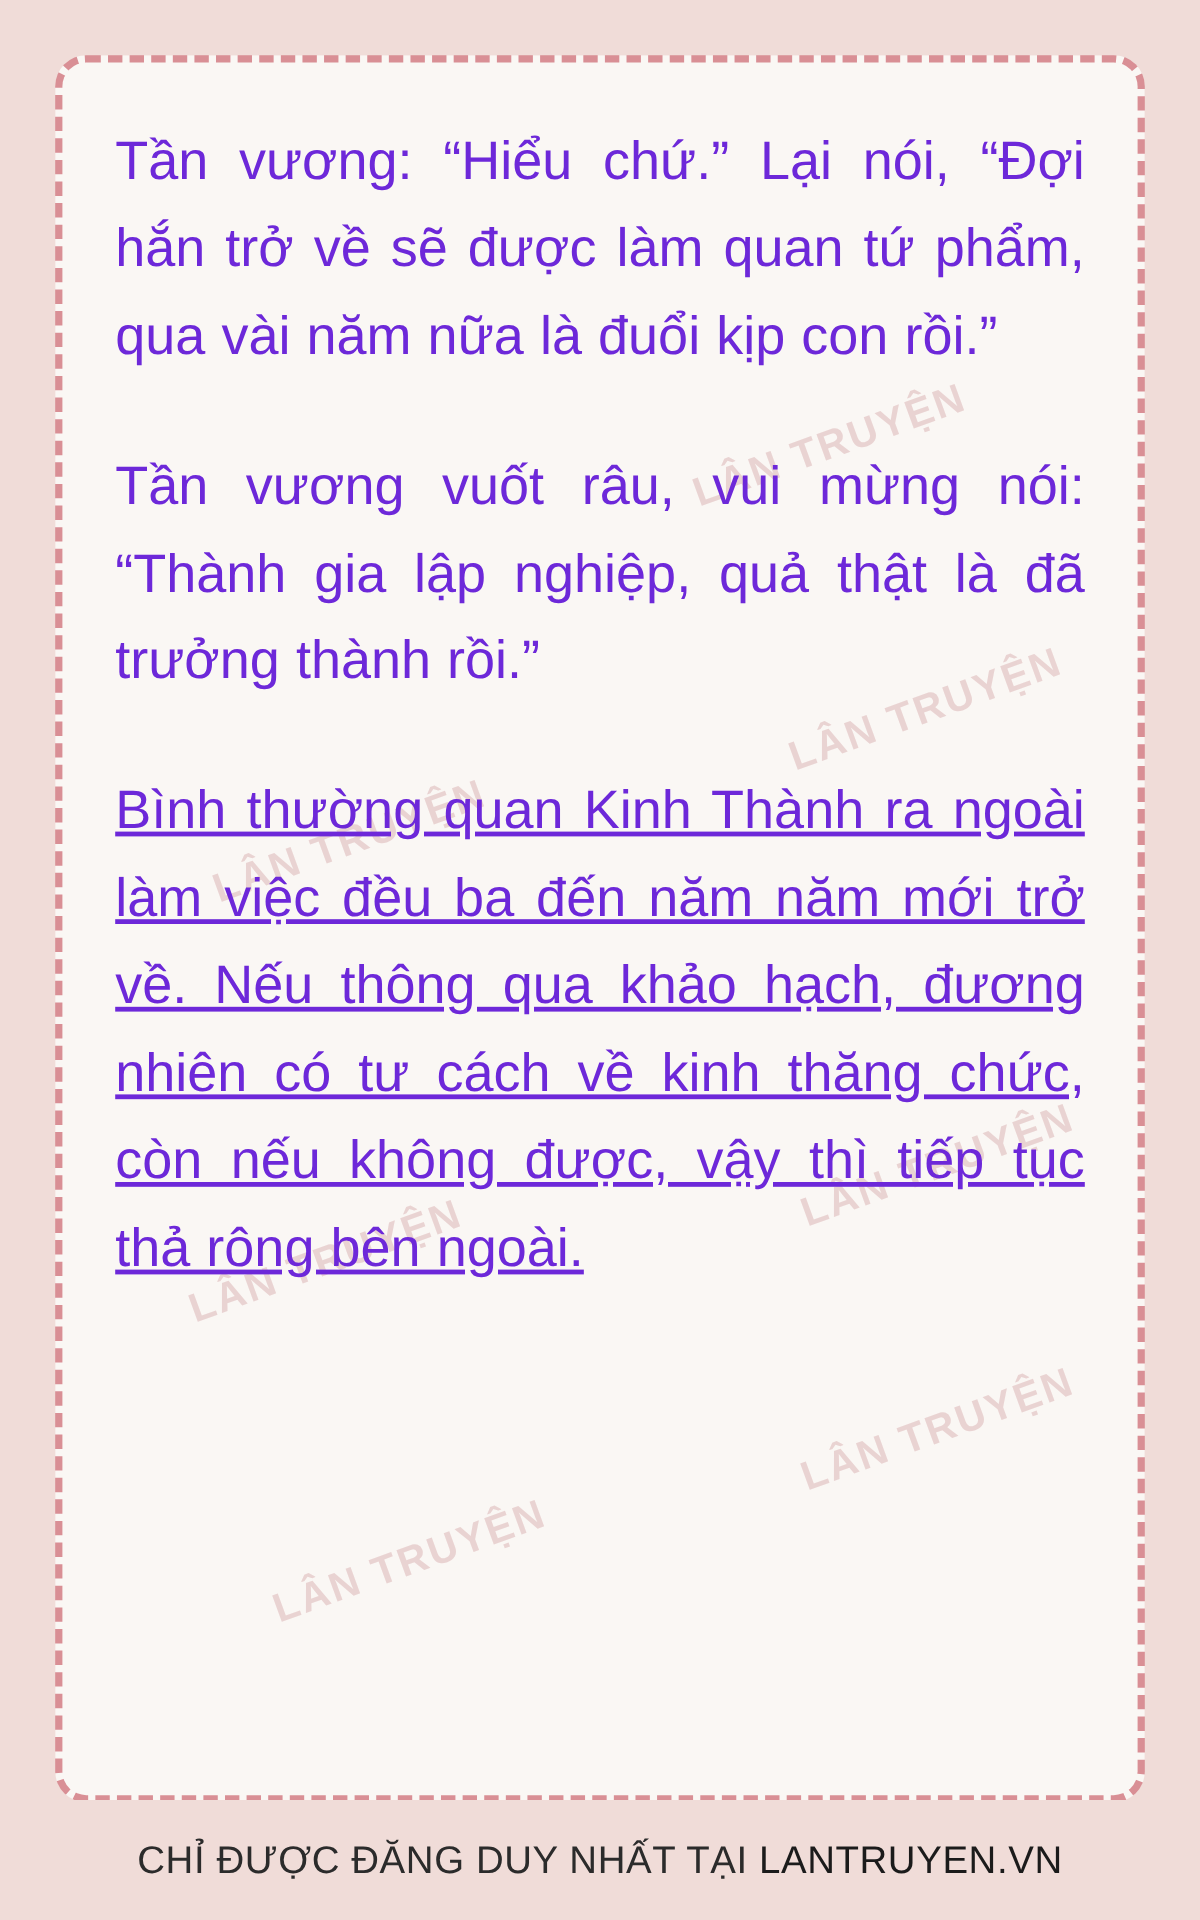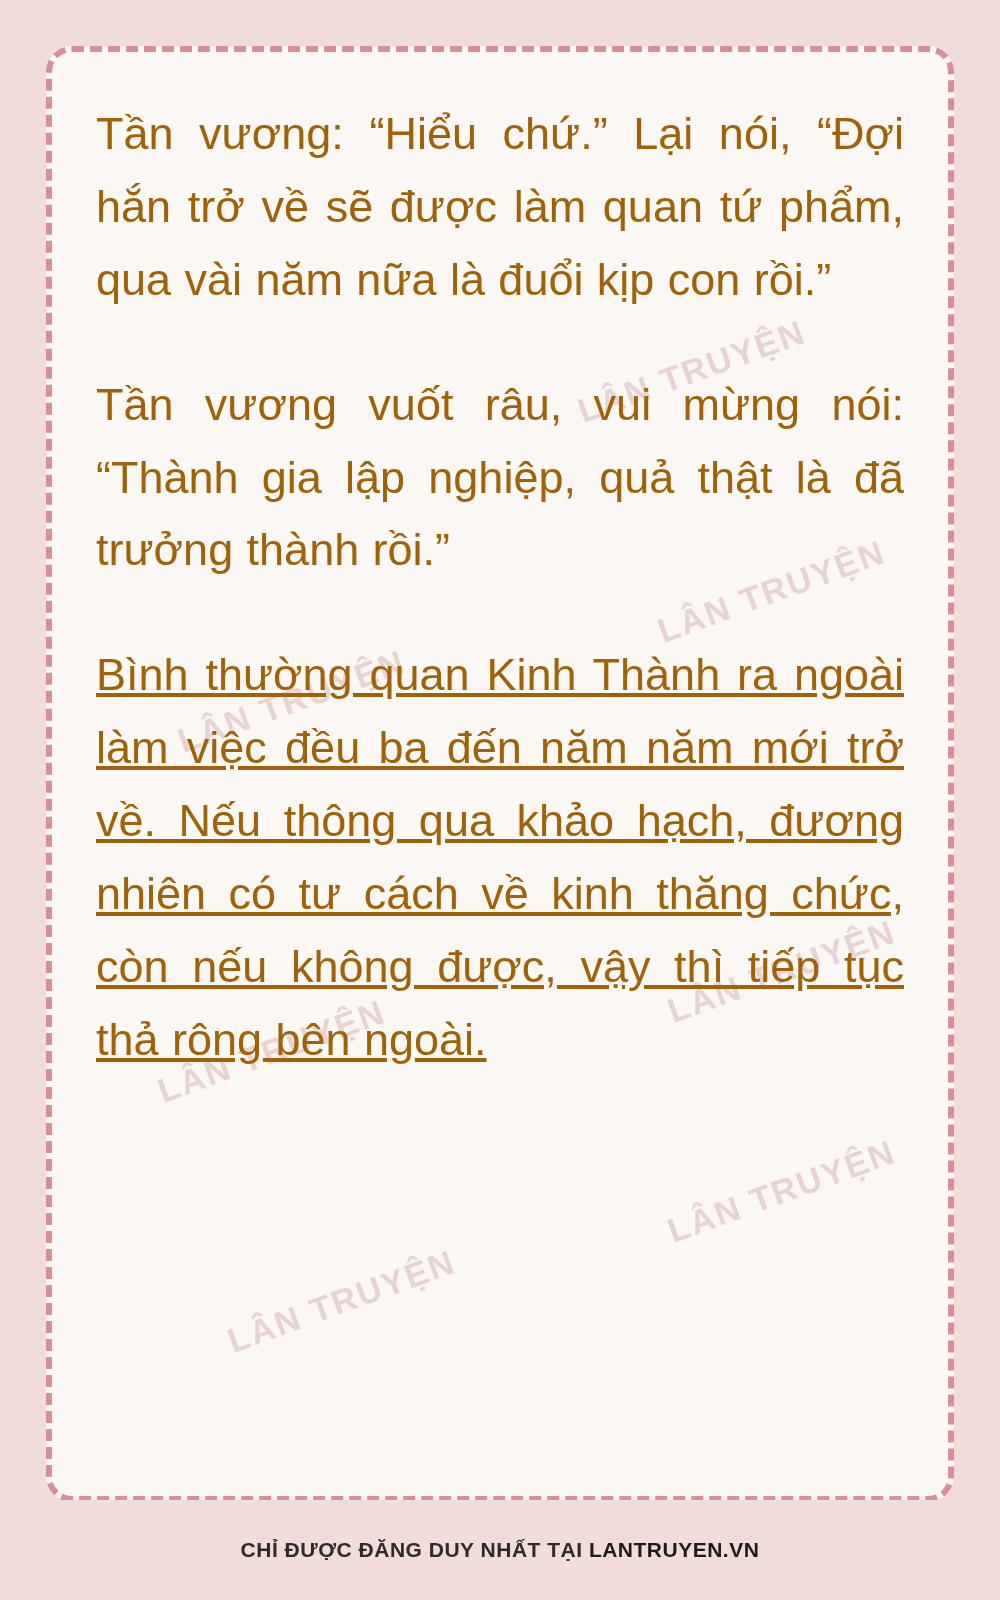--- a/index.html
+++ b/index.html
@@ -36,21 +36,21 @@
     border-radius: 26px;
     padding: 46px 44px 20px 44px;
     overflow: hidden;
   }
 
   .text-body {
     position: relative;
     z-index: 2;
     font-size: 45px;
     line-height: 1.62;
-    color: #a16207;
+    color: #6d28d9;
     text-align: justify;
     text-justify: inter-word;
     word-spacing: 0.02em;
   }
 
   .text-body p {
     margin: 0 0 52px 0;
   }
   .text-body p:last-child {
     margin-bottom: 0;
@@ -87,22 +87,22 @@
     left: 0;
     bottom: 0;
     width: 1000px;
     height: 100px;
     display: flex;
     align-items: center;
     justify-content: center;
     background: #f0dcd8;
   }
   .footer-text {
-    font-size: 21px;
-    font-weight: bold;
+    font-size: 32px;
+    font-weight: normal;
     letter-spacing: 0.5px;
     color: #2b2b2b;
   }
   .footer-text .site {
     color: #1b1b1b;
   }
 </style>
 </head>
 <body>
 

